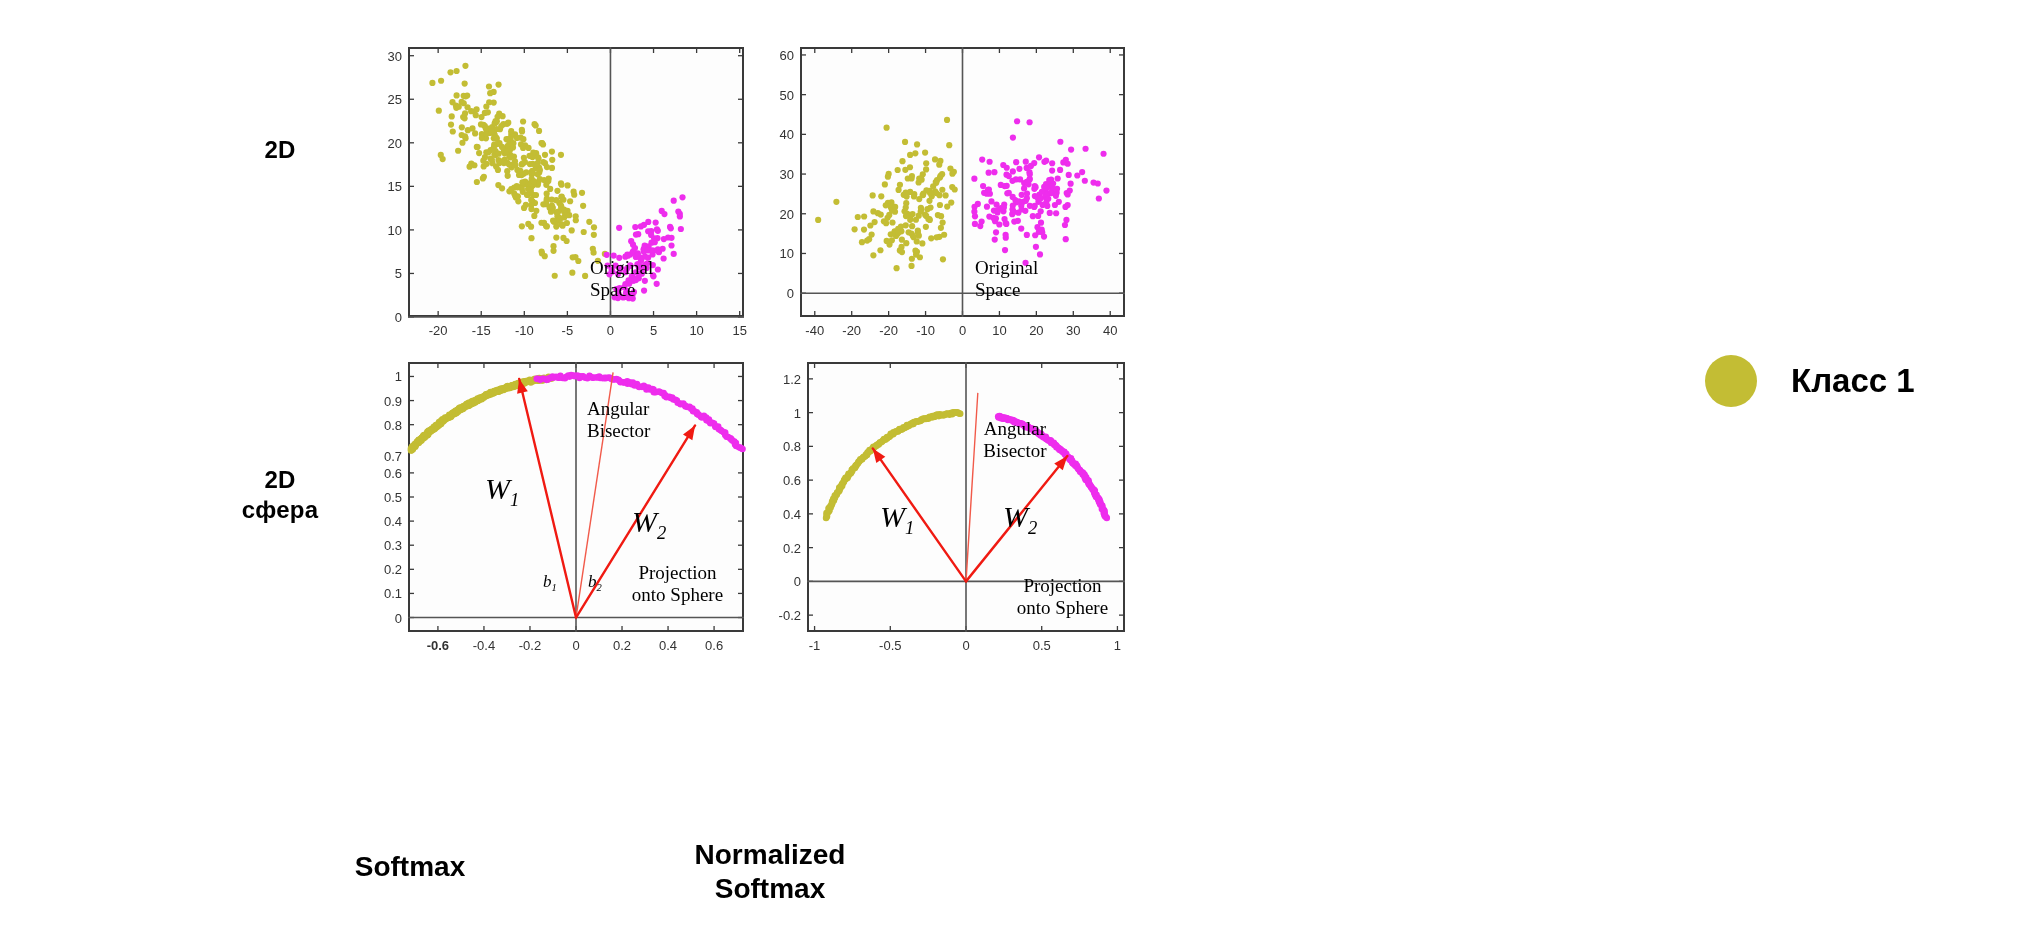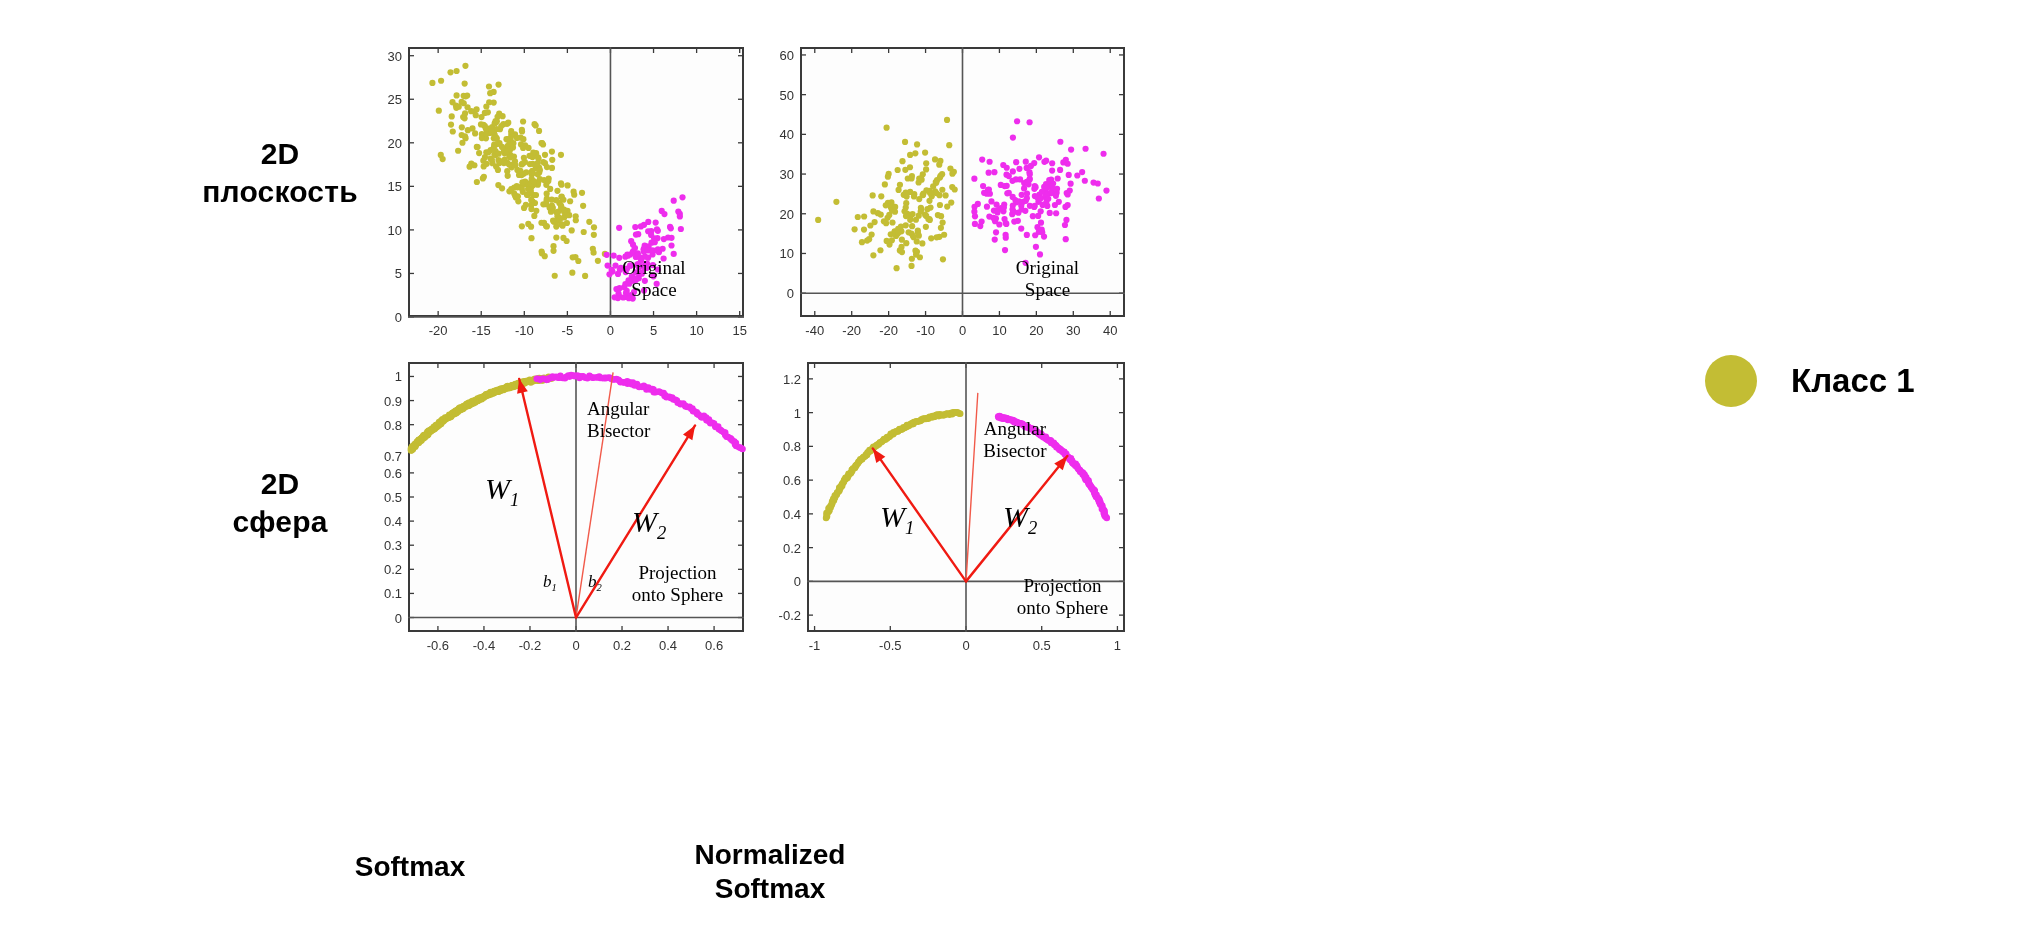--- a/index.html
+++ b/index.html
@@ -9,21 +9,21 @@
     font-family:"Liberation Sans", sans-serif;
     position:relative;
     overflow:hidden;
   }
   .figure{position:absolute;left:0;top:0;width:2039px;height:935px;}
 
   
   .rowlabel{
     position:absolute;
     font-weight:bold;
-    font-size:30px;
+    font-size:24px;
     color:#000;
     text-align:center;
     line-height:1.25;
     letter-spacing:.2px;
   }
   #row-label-plane{left:170px;top:135px;width:220px;}
   #row-label-sphere{left:180px;top:465px;width:200px;}
 
   .collabel{
     position:absolute;
@@ -60,21 +60,21 @@
   
   .anno{
     position:absolute;
     font-family:"Liberation Serif", serif;
     font-size:19px;
     color:#000;
     line-height:1.15;
     white-space:nowrap;
   }
   .anno.center{text-align:center;}
-  .anno.right{text-align:center;}
+  .anno.right{text-align:left;}
   .wlabel{
     position:absolute;
     font-family:"Liberation Serif", serif;
     font-style:italic;
     font-size:30px;
     color:#000;
     white-space:nowrap;
   }
   .wlabel sub{font-size:.62em;font-style:italic;}
   .blabel{
@@ -99,21 +99,20 @@
     font-family:"Liberation Sans", sans-serif;
   }
 </style>
 </head>
 <body>
 
 <div class="figure">
 
   <div class="rowlabel" id="row-label-plane">
     <div>2D</div>
-    <div>плоскость</div>
   </div>
   <div class="rowlabel" id="row-label-sphere">
     <div>2D</div>
     <div>сфера</div>
   </div>
 
   <div class="collabel" id="col-label-softmax">Softmax</div>
   <div class="collabel" id="col-label-normsoftmax">
     <div>Normalized</div>
     <div>Softmax</div>
@@ -1552,21 +1551,21 @@
         <div class="tick y" style="left: -1px; width: 28px; top: 243.429px;">0.1</div>
         <div class="tick y" style="left: -1px; width: 28px; top: 219.321px;">0.2</div>
         <div class="tick y" style="left: -1px; width: 28px; top: 195.214px; text-align: right;">0.3</div>
         <div class="tick y" style="left: -1px; width: 28px; top: 171.107px;">0.4</div>
         <div class="tick y" style="left: -1px; width: 28px; top: 147px;">0.5</div>
         <div class="tick y" style="left: -1px; width: 28px; top: 122.893px;">0.6</div>
         <div class="tick y" style="left: -1px; width: 28px; top: 98.7857px; margin-top: 7px;">0.7</div>
         <div class="tick y" style="left: -1px; width: 28px; top: 74.6786px;">0.8</div>
         <div class="tick y" style="left: -1px; width: 28px; top: 50.5714px;">0.9</div>
         <div class="tick y" style="left: -1px; width: 28px; top: 26.4643px;">1</div>
-        <div class="tick x" style="left: 62.9178px; top: 288px;">-0.6</div>
+        <div class="tick x" style="left: 62.9178px; top: 288px; font-weight: bold;">-0.6</div>
         <div class="tick x" style="left: 108.945px; top: 288px;">-0.4</div>
         <div class="tick x" style="left: 154.973px; top: 288px;">-0.2</div>
         <div class="tick x" style="left: 201px; top: 288px;">0</div>
         <div class="tick x" style="left: 247.027px; top: 288px;">0.2</div>
         <div class="tick x" style="left: 293.055px; top: 288px;">0.4</div>
         <div class="tick x" style="left: 339.082px; top: 288px;">0.6</div>
       </div>
     <div class="anno" style="left:212px;top:48px;width:120px;">
       <div>Angular</div>
       <div>Bisector</div>

